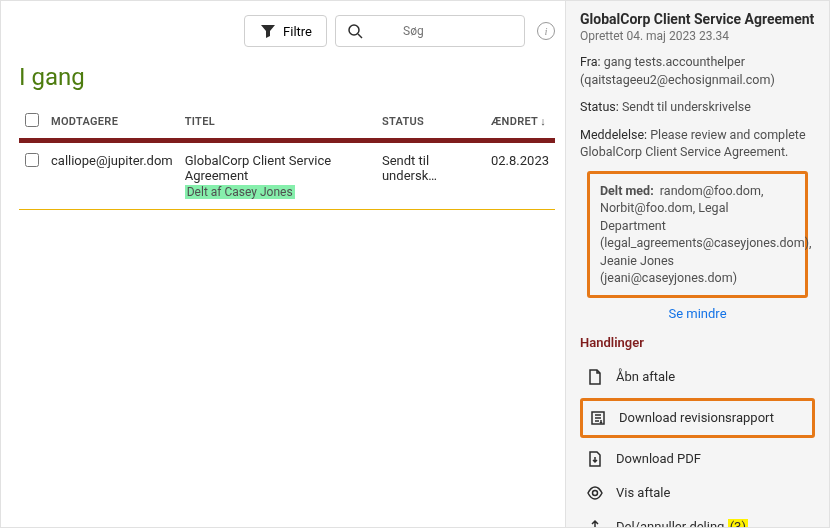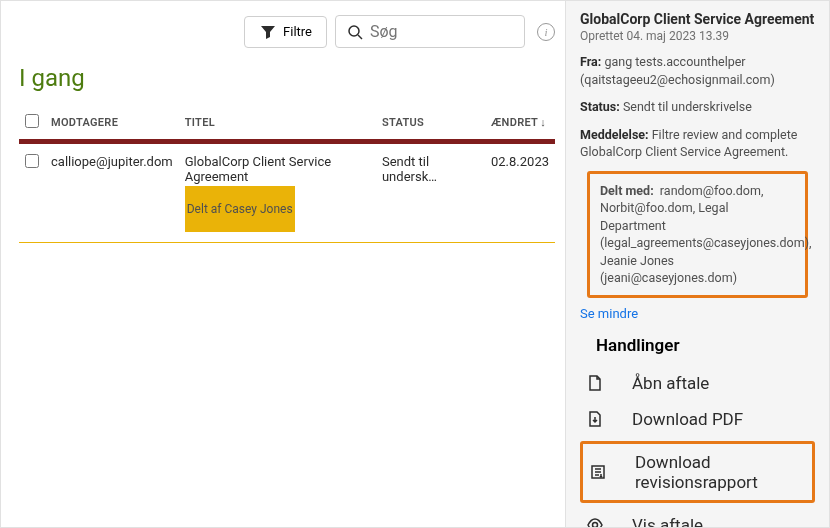--- a/index.html
+++ b/index.html
@@ -1,41 +1,41 @@
 <!DOCTYPE html>
 <html><head>
 <meta charset="utf-8">
 <style>
 * { box-sizing: border-box; margin: 0; padding: 0; font-family: -apple-system, BlinkMacSystemFont, "Segoe UI", Roboto, Arial, sans-serif; }
 body { width: 830px; height: 528px; background: #fff; color: #2c2c2c; font-size: 13px; display: flex; overflow: hidden; border: 1px solid #e1e1e1; }
 .main { flex: 1; padding: 10px 10px 0 18px; overflow: hidden; }
 .toolbar { display: flex; align-items: center; gap: 8px; padding: 4px 0 14px 0; justify-content: flex-end; }
 .filter-btn { display: flex; align-items: center; gap: 6px; border: 1px solid #cfcfcf; background: #fff; border-radius: 4px; padding: 6px 14px; font-size: 13px; cursor: pointer; }
 .search-box { display: flex; align-items: center; gap: 6px; border: 1px solid #cfcfcf; border-radius: 4px; padding: 6px 10px; width: 190px; color: #888; }
-.search-box input { border: none; outline: none; font-size: 16px; width: 100%; color: #be185d; }
+.search-box input { border: none; outline: none; font-size: 12px; width: 100%; color: #be185d; margin-left: 33px; }
 .info-circle { width: 18px; height: 18px; border: 1px solid #999; border-radius: 50%; display: flex; align-items: center; justify-content: center; font-size: 11px; color: #999; font-style: italic; font-family: Georgia, serif; margin-left: 4px; }
 h1 { font-size: 24px; font-weight: 400; margin: 2px 0 14px 0; color: #4d7c0f; }
 table { width: 100%; border-collapse: collapse; }
 thead th { text-align: left; font-size: 11px; font-weight: 600; text-transform: uppercase; color: #505050; padding: 8px 6px; border-bottom: 5px solid #7f1d1d; letter-spacing: 0.3px; }
 tbody td { padding: 10px 6px; border-bottom: 1px solid #eab308; vertical-align: top; font-size: 13px; color: #2c2c2c; }
 .checkbox-cell { width: 22px; }
 .checkbox-cell input { width: 14px; height: 14px; }
 .title-cell .subtitle { font-size: 12px; color: #505050; margin-top: 2px; display: inline-block; }
-.hl-yellow { background: #eab308; padding: 16px 2px; }
+.hl-yellow { background: #86efac; padding: 0 2px; }
 .sort-icon { font-size: 11px; margin-left: 2px; }
 .sidebar { width: 264px; background: #f5f5f5; border-left: 1px solid #e1e1e1; padding: 10px 14px; overflow-y: auto; font-size: 12.5px; color: #505050; }
 .sidebar h2 { font-size: 14px; font-weight: 700; color: #2c2c2c; margin-bottom: 2px; }
 .meta-line { color: #707070; font-size: 12px; margin-bottom: 10px; }
 .field { margin-bottom: 10px; line-height: 1.4; }
-.field strong { color: #2c2c2c; font-weight: 700; }
+.field strong { color: #2c2c2c; font-weight: 400; }
 .shared-box { border: 3px solid #e67817; border-radius: 3px; padding: 8px 10px; margin: 8px 7px; line-height: 1.4; }
-.see-less { text-align: left; margin: 6px 0 14px 0; }
+.see-less { text-align: center; margin: 6px 0 14px 0; }
 .see-less a { color: #1473e6; text-decoration: none; font-size: 13px; }
-.actions-title { font-size: 17px; font-weight: 600; color: #000000; margin: 8px 0 10px 16px; }
-.action-item { display: flex; align-items: center; gap: 28px; padding: 8px 6px; font-size: 17px; color: #2c2c2c; cursor: pointer; }
+.actions-title { font-size: 13px; font-weight: 600; color: #7f1d1d; margin: 8px 0 10px 0; }
+.action-item { display: flex; align-items: center; gap: 12px; padding: 8px 6px; font-size: 13px; color: #2c2c2c; cursor: pointer; }
 .action-item.boxed { border: 3px solid #e67817; border-radius: 3px; margin: 4px 0; }
 .action-icon { width: 18px; height: 18px; display: flex; align-items: center; justify-content: center; flex-shrink: 0; }
 .action-icon svg { width: 16px; height: 16px; stroke: #2c2c2c; fill: none; stroke-width: 1.5; }
 .count-badge { background: #fff200; padding: 0 2px; }
 th.col-mod { width: 130px; }
 th.col-title { width: 200px; }
 th.col-status { width: 110px; }
 </style>
 </head>
 <body>
@@ -84,30 +84,30 @@
         </td>
         <td>Sendt til undersk…</td>
         <td>02.8.2023</td>
       </tr>
     </tbody>
   </table>
 </div>
 
 <div class="sidebar">
   <h2>GlobalCorp Client Service Agreement</h2>
-  <div class="meta-line">Oprettet 04. maj 2023 13.39</div>
+  <div class="meta-line">Oprettet 04. maj 2023 23.34</div>
 
   <div class="field">
     <strong>Fra:</strong> <span>gang tests.accounthelper (qaitstageeu2@echosignmail.com)</span>
   </div>
   <div class="field">
     <strong>Status:</strong> <span>Sendt til underskrivelse</span>
   </div>
   <div class="field">
-    <strong>Meddelelse:</strong> <span>Filtre review and complete GlobalCorp Client Service Agreement.</span>
+    <strong>Meddelelse:</strong> <span>Please review and complete GlobalCorp Client Service Agreement.</span>
   </div>
 
   <div class="shared-box">
     <strong>Delt med:</strong>&nbsp;&nbsp;<span>random@foo.dom, Norbit@foo.dom, Legal Department (legal_agreements@caseyjones.dom), Jeanie Jones (jeani@caseyjones.dom)</span>
   </div>
 
   <div class="see-less">
     <a href="#">Se mindre</a>
   </div>
 
@@ -116,39 +116,39 @@
   <div class="action-item">
     <span class="action-icon">
       <svg viewBox="0 0 16 16">
           <path d="M3 1 h7 l3 3 v11 H3 Z"></path>
           <path d="M10 1 v3 h3"></path>
         </svg>
     </span>
     <span>Åbn aftale</span>
   </div>
 
-  <div class="action-item">
-    <span class="action-icon">
-      <svg viewBox="0 0 16 16">
-          <path d="M3 1 h7 l3 3 v11 H3 Z"></path>
-          <path d="M8 6 v5 M6 9 l2 2 l2 -2"></path>
-        </svg>
-    </span>
-    <span>Download PDF</span>
-  </div>
-
   <div class="action-item boxed">
     <span class="action-icon">
       <svg viewBox="0 0 16 16">
           <rect x="2" y="2" width="12" height="12"></rect>
           <path d="M5 5 h6 M5 8 h6 M5 11 h4"></path>
           <path d="M11 10 v3 M10 12 l1 1 l1 -1"></path>
         </svg>
     </span>
     <span>Download revisionsrapport</span>
+  </div>
+
+  <div class="action-item">
+    <span class="action-icon">
+      <svg viewBox="0 0 16 16">
+          <path d="M3 1 h7 l3 3 v11 H3 Z"></path>
+          <path d="M8 6 v5 M6 9 l2 2 l2 -2"></path>
+        </svg>
+    </span>
+    <span>Download PDF</span>
   </div>
 
   <div class="action-item">
     <span class="action-icon">
       <svg viewBox="0 0 16 16">
           <path d="M1 8 C3 4 6 2 8 2 C10 2 13 4 15 8 C13 12 10 14 8 14 C6 14 3 12 1 8 Z"></path>
           <circle cx="8" cy="8" r="2.5"></circle>
         </svg>
     </span>
     <span>Vis aftale</span>

